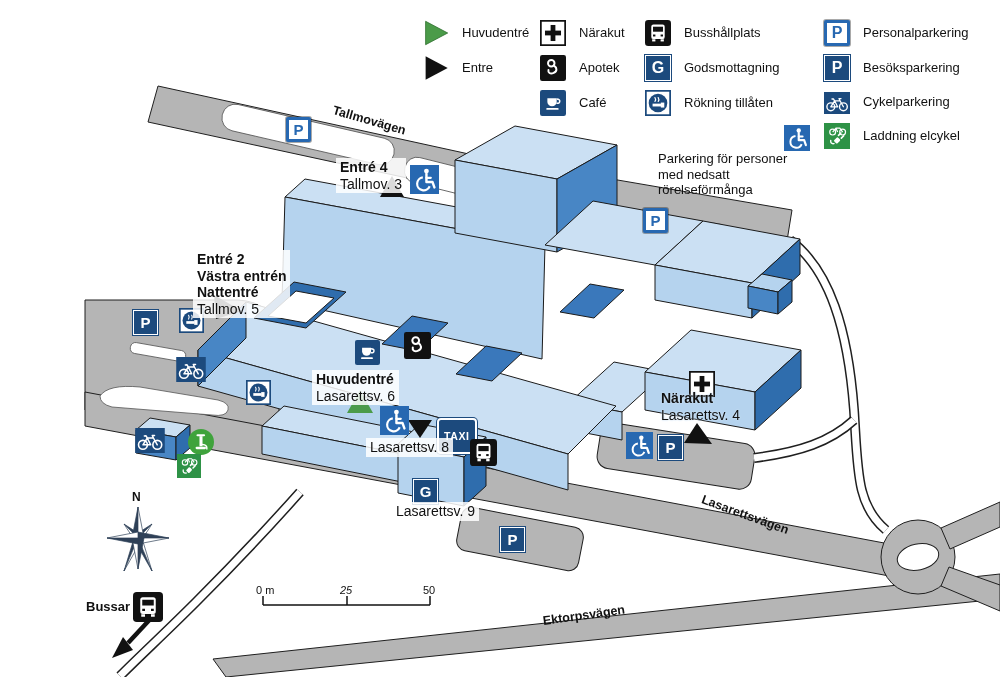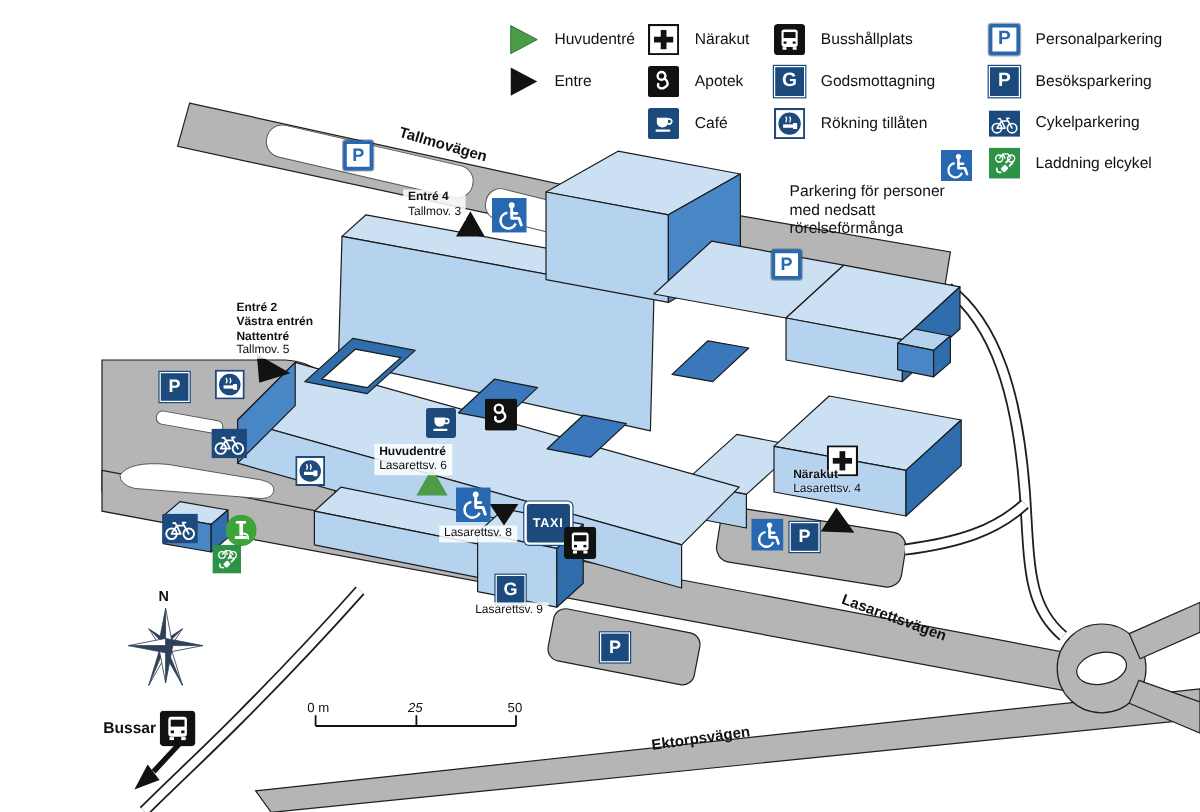--- a/index.html
+++ b/index.html
@@ -11,21 +11,21 @@
   .pbox{position:absolute;box-sizing:border-box;display:flex;align-items:center;justify-content:center;
         font-weight:bold;line-height:1;}
   .p-white{width:25px;height:25px;background:#fff;border:3px solid #2768b1;color:#2768b1;
            font-size:15px;border-radius:2px;box-shadow:0 0 0 1px rgba(40,40,40,.4);}
   .p-navy{width:25px;height:25px;background:#1c4a7d;border:1.5px solid #fff;
           box-shadow:0 0 0 1px #1c4a7d;color:#fff;font-size:15px;}
   .taxi{height:36px;padding:0 5px;background:#1c4a7d;border:2px solid #fff;box-shadow:0 0 0 1px #1c4a7d;
         border-radius:4px;color:#fff;font-size:10.5px;font-weight:bold;letter-spacing:.6px;
         display:flex;align-items:center;}
   
-  .mlabel{position:absolute;font-size:10px;line-height:1.18;background:rgba(255,255,255,.85);
+  .mlabel{position:absolute;font-size:14px;line-height:1.18;background:rgba(255,255,255,.85);
           padding:1px 4px;white-space:nowrap;}
   .mlabel .b{font-weight:bold;display:block;}
   .mlabel .r{display:block;}
   .nobg{background:none;text-shadow:0 0 2px #cfe2f4,0 0 2px #cfe2f4;}
   .roadlbl{position:absolute;font-size:12.5px;font-weight:bold;white-space:nowrap;transform-origin:left center;}
   .scalelbl{position:absolute;font-size:11px;}
   .northlbl{position:absolute;font-size:12px;font-weight:bold;}
   .bussarlbl{position:absolute;font-size:13px;font-weight:bold;background:none;}
   
   .lcol{position:absolute;}

